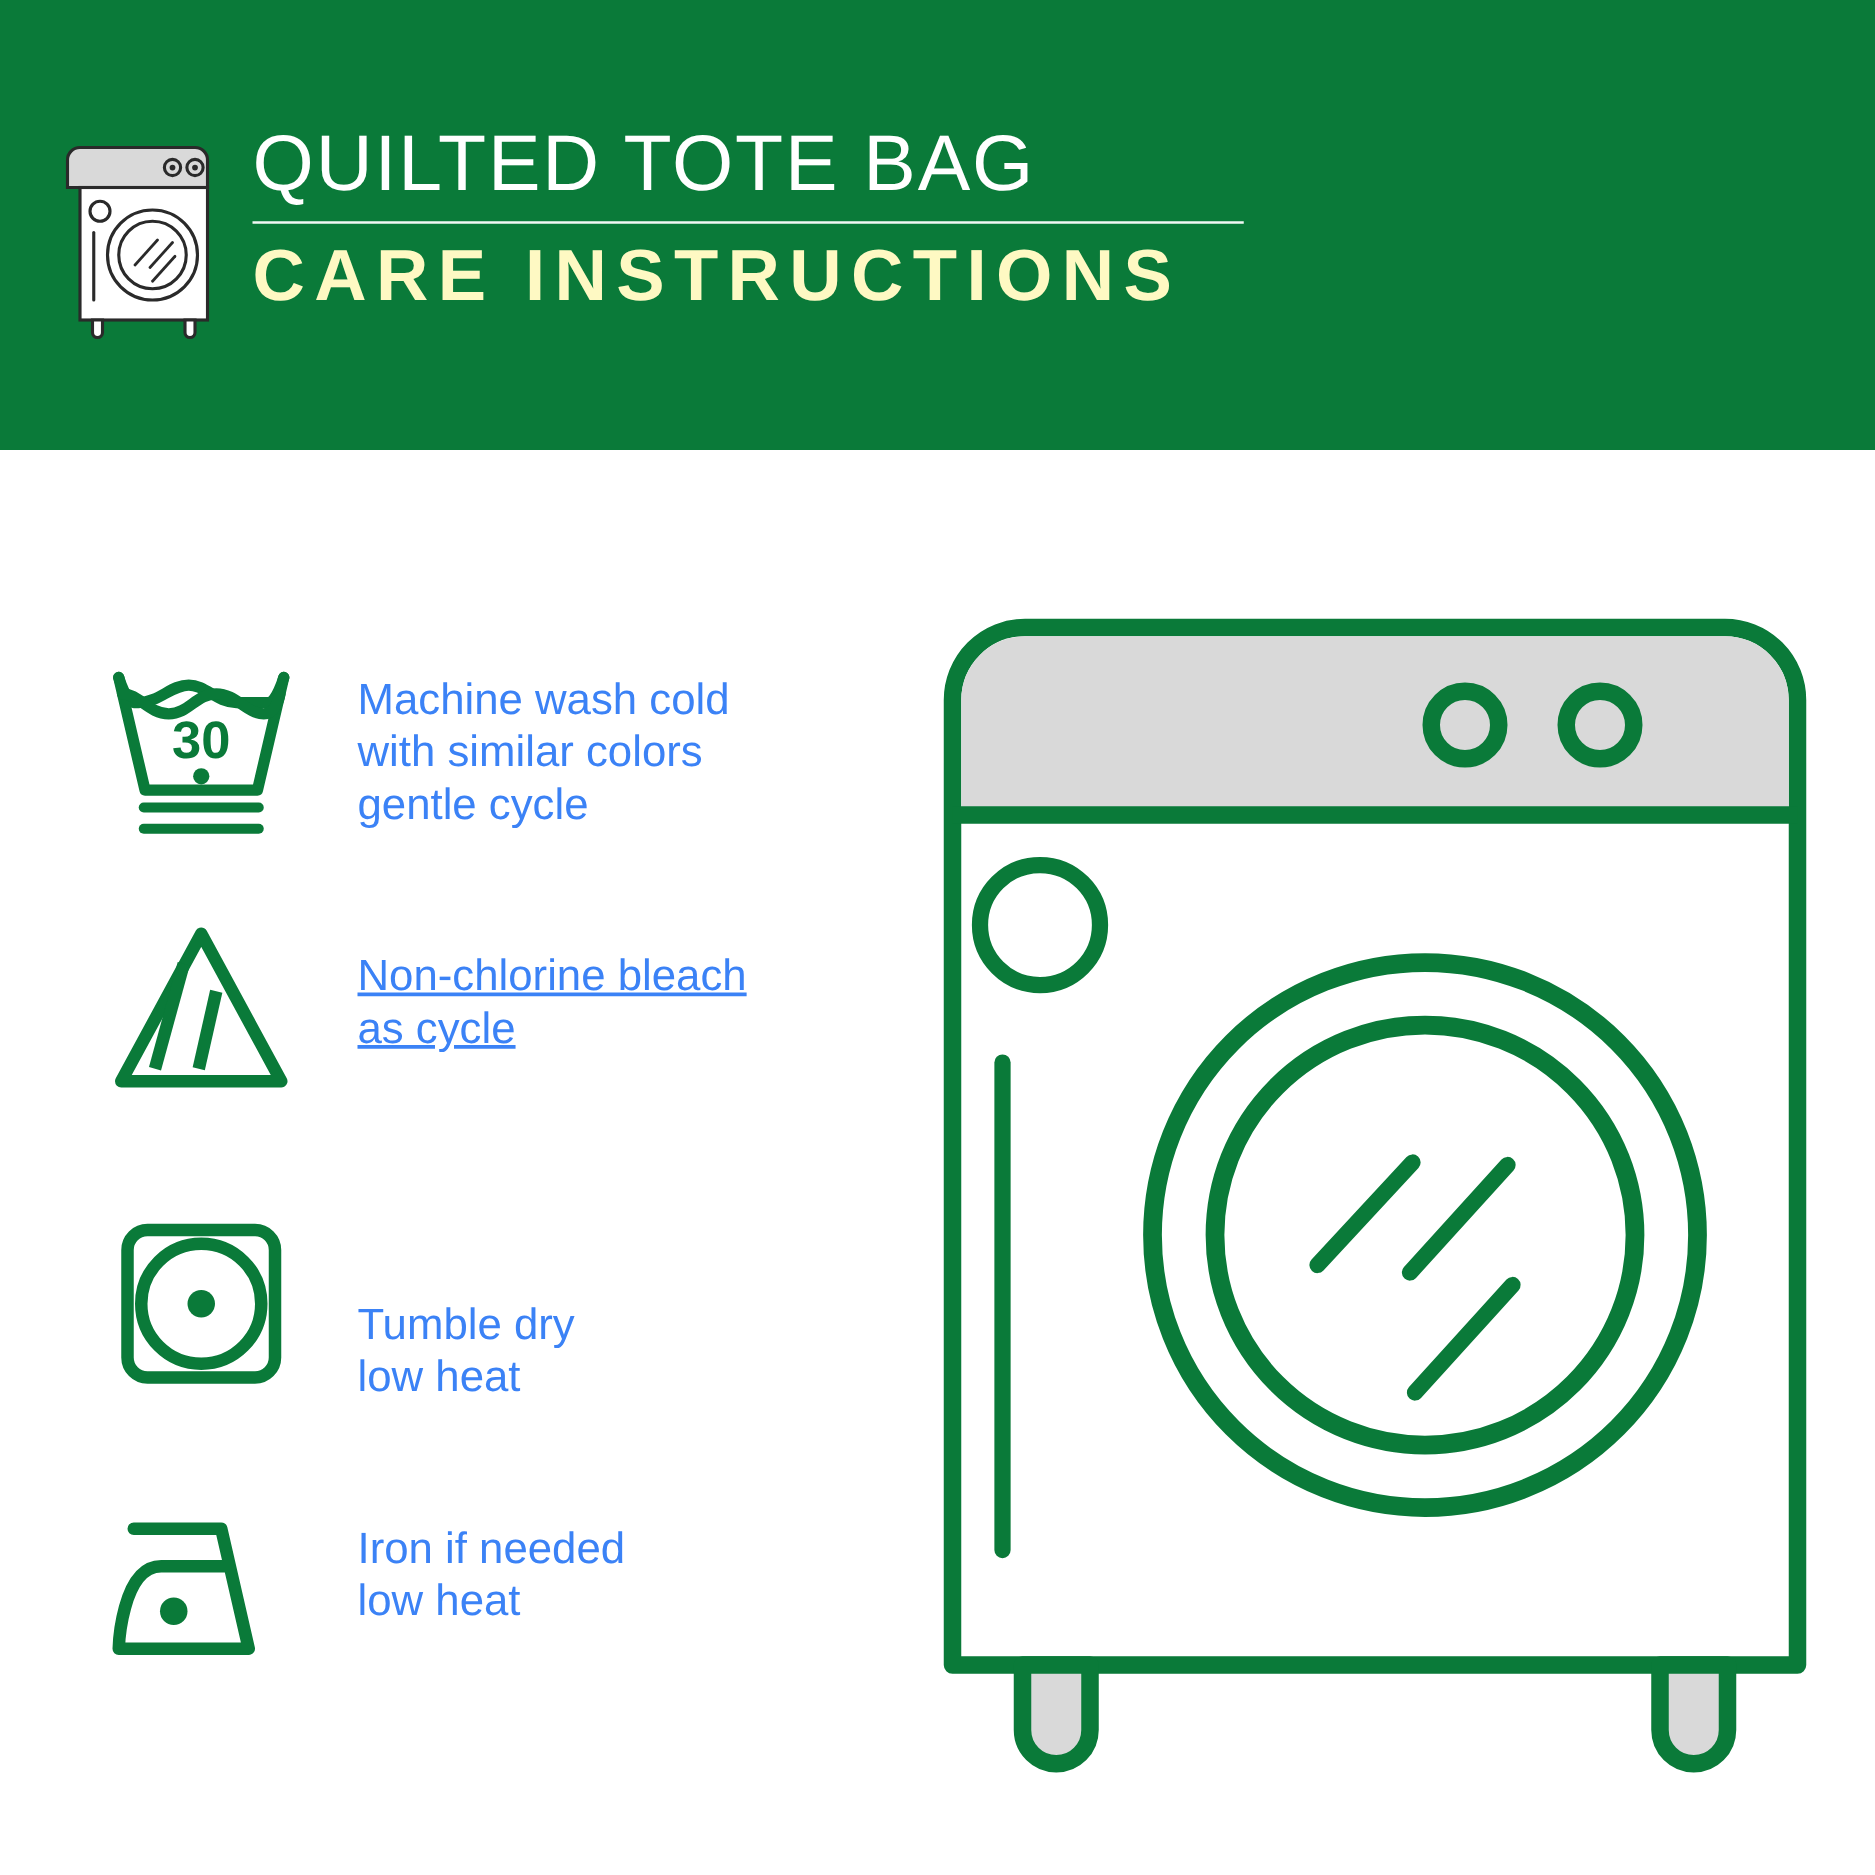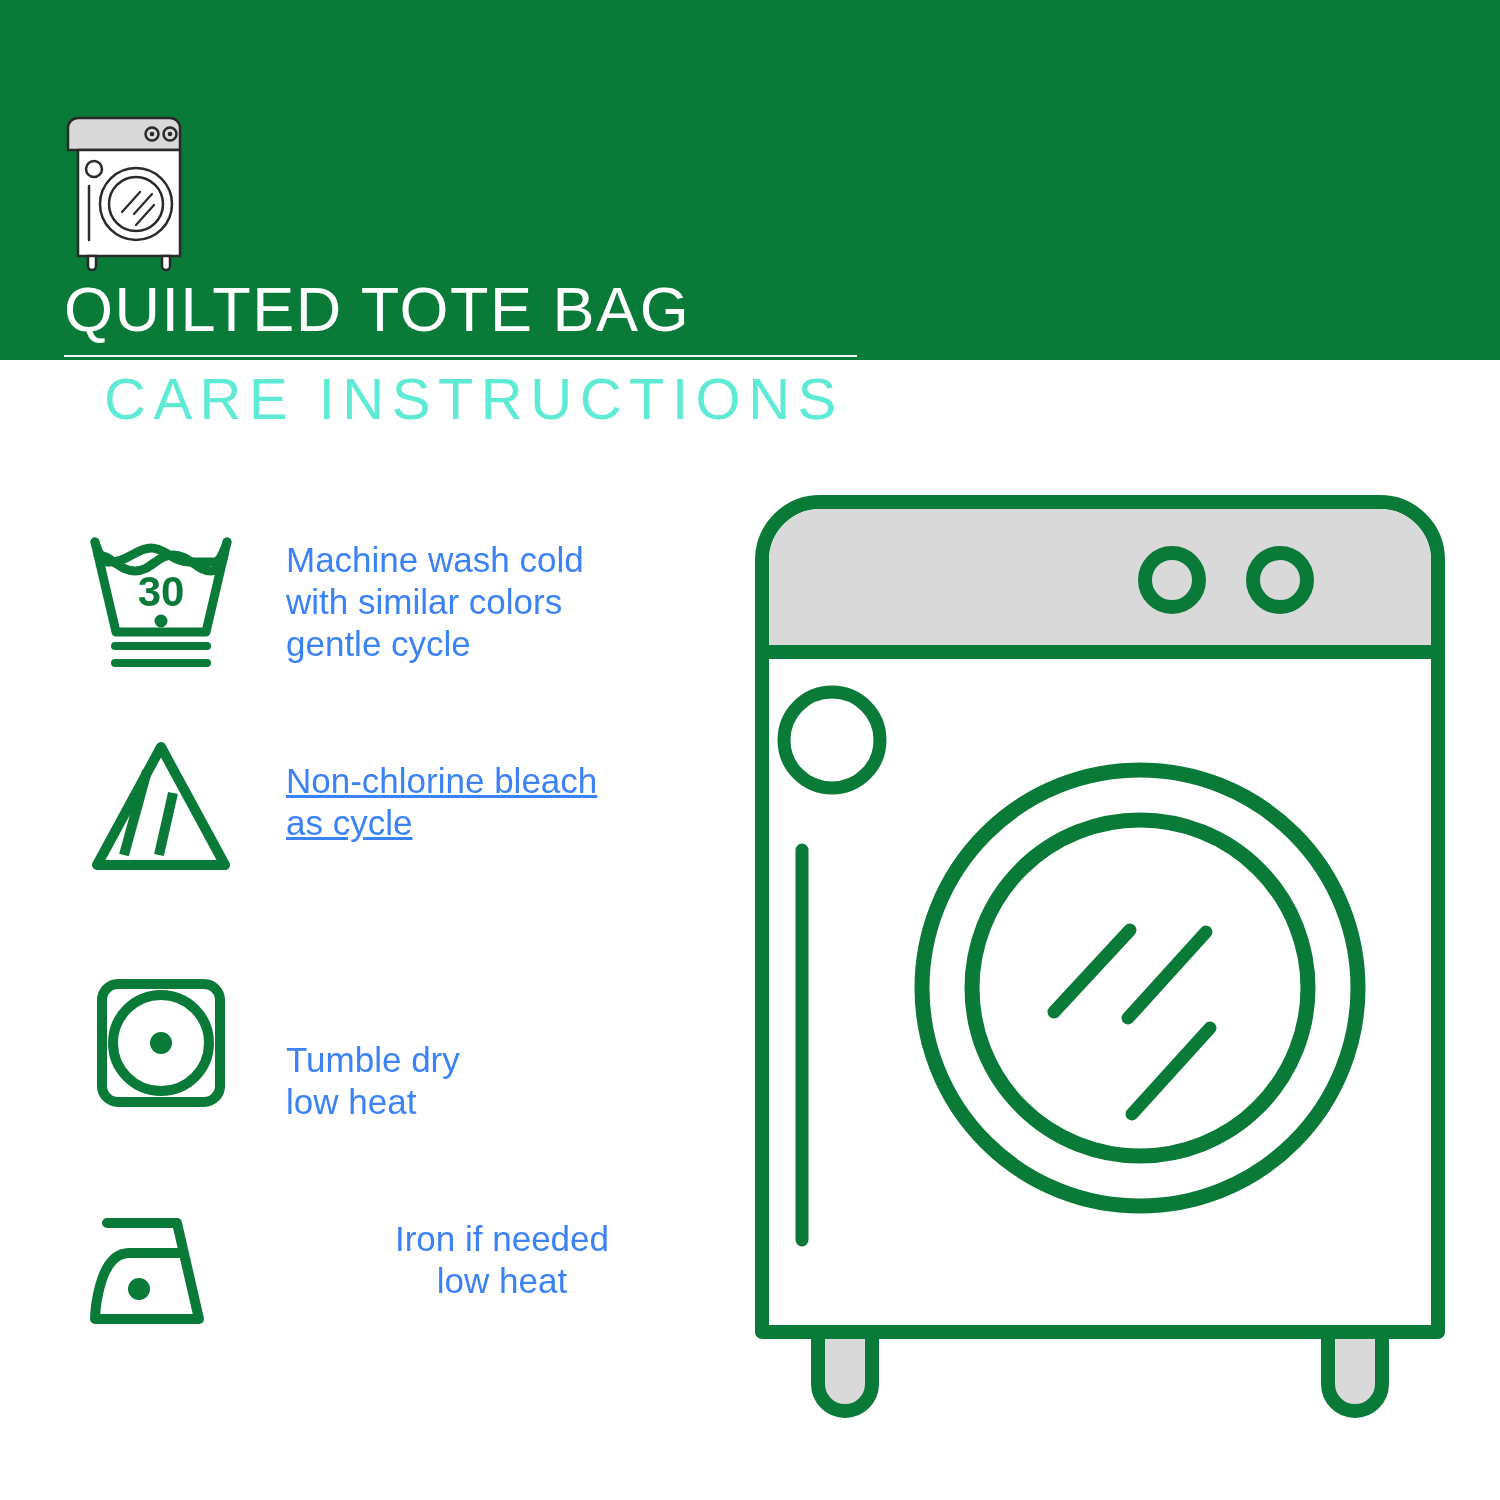--- a/index.html
+++ b/index.html
@@ -24,26 +24,26 @@
   .header {
     position: absolute;
     left: 0;
     top: 0;
     width: 1500px;
     height: 360px;
     background: #0a7a39;
   }
   .header-inner {
     position: absolute;
-    left: 64px;
+    left: 50px;
     top: 98px;
     width: 1000px;
     height: 190px;
     display: flex;
-    flex-direction: column;
+    flex-direction: row;
     align-items: flex-start;
   }
   .header-icon {
     width: 130px;
     height: 168px;
     flex: 0 0 130px;
     margin-right: 22px;
     margin-top: 10px;
   }
   .header-text {
@@ -60,27 +60,26 @@
   }
   .title-rule {
     width: 793px;
     height: 2px;
     background: #ffffff;
     margin-top: 13px;
     margin-bottom: 11px;
     opacity: 0.95;
   }
   .title-sub {
-    color: #5eead4;
+    color: #fef9c3;
     font-size: 58px;
     line-height: 62px;
-    font-weight: 400;
+    font-weight: 700;
     letter-spacing: 7.5px;
     white-space: nowrap;
-    margin-left: 40px;
   }
 
   
   .care-list {
     position: absolute;
     left: 0;
     top: 360px;
     width: 740px;
     height: 1088px;
   }
@@ -112,21 +111,21 @@
     color: #3b82f6;
     font-size: 35px;
     line-height: 42px;
     font-weight: 400;
     letter-spacing: 0px;
     padding-left: 43px;
   }
   .care-row.r1 .care-label { padding-top: 14px; }
   .care-row.r2 .care-label { padding-top: 30px; text-decoration: underline; }
   .care-row.r3 .care-label { padding-top: 32px; }
-  .care-row.r4 .care-label { padding-top: 26px; text-align: center; }
+  .care-row.r4 .care-label { padding-top: 26px; }
 
   
   .machine-illustration {
     position: absolute;
     left: 740px;
     top: 480px;
     width: 720px;
     height: 950px;
   }
   .machine-illustration svg { display: block; }

